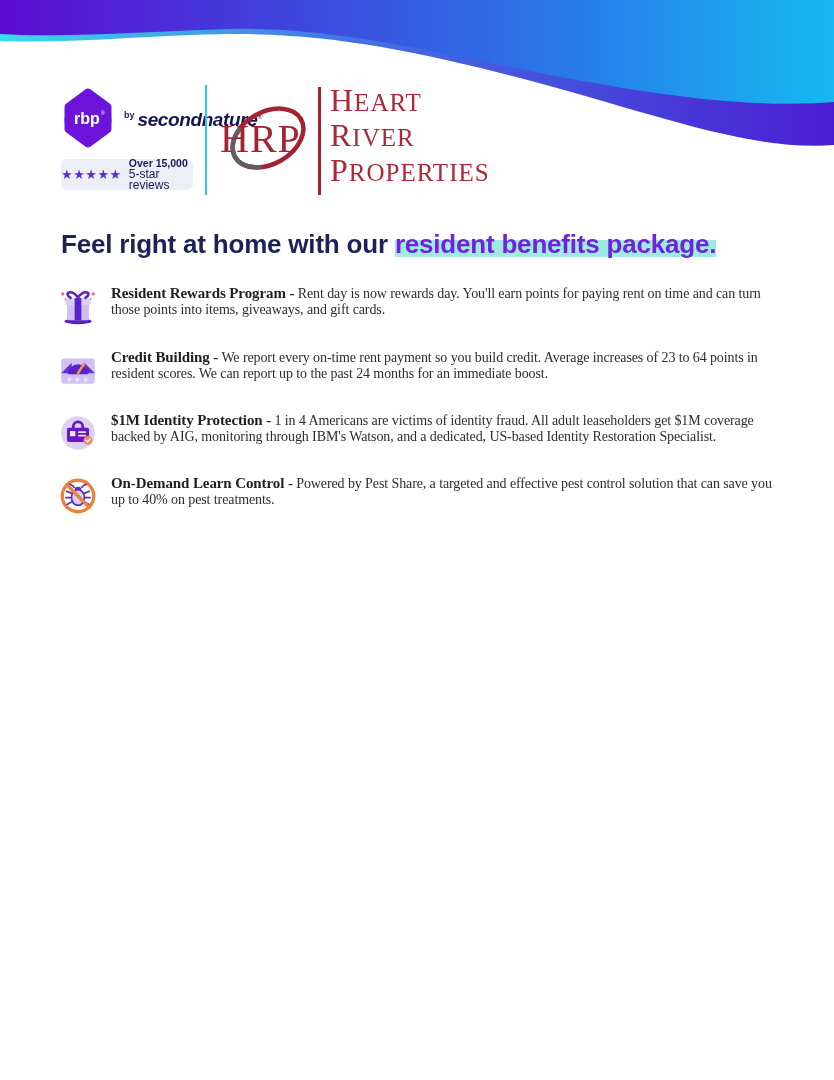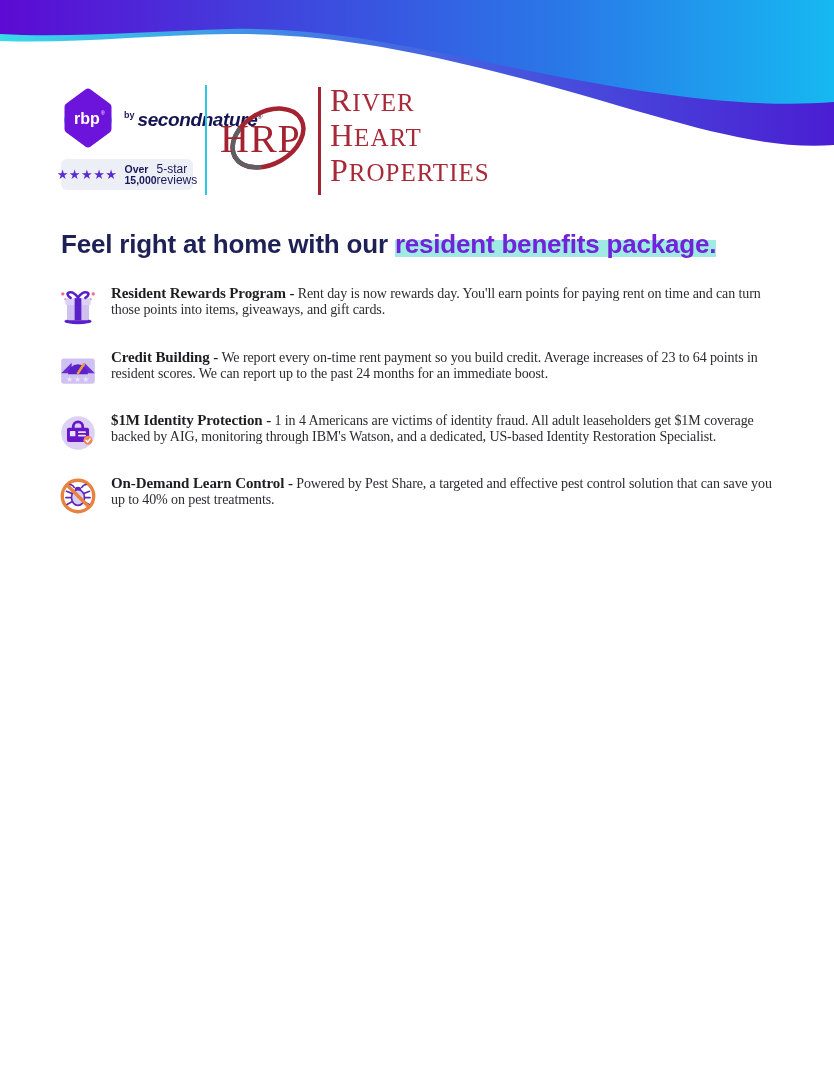--- a/index.html
+++ b/index.html
@@ -14,21 +14,21 @@
   .byline{position:absolute;left:124px;top:108px;display:flex;gap:3px;}
   .by-label{font-size:9px;color:#1b1b5e;font-weight:600;margin-top:2px;}
   .brand-stack{display:flex;flex-direction:row;align-items:flex-end;line-height:17px;font-style:italic;}
   .brand-word{font-size:19px;font-weight:800;color:#141450;letter-spacing:-0.4px;}
   .brand-reg{font-size:7px;vertical-align:super;font-weight:400;}
   .reviews-badge{
     position:absolute;left:61px;top:159px;width:132px;height:31px;background:#edeff7;
     border-radius:6px;display:flex;align-items:center;justify-content:center;gap:7px;
   }
   .stars{color:#5b2bd0;font-size:13px;letter-spacing:0.5px;line-height:13px;}
-  .reviews-text{display:flex;line-height:11px;}
+  .reviews-text{display:flex;flex-direction:column;line-height:11px;}
   .reviews-title{font-size:10.5px;font-weight:700;color:#181856;}
   .reviews-sub{font-size:12px;color:#181856;}
   .divider-cyan{position:absolute;left:205px;top:85px;width:2px;height:110px;background:#2cc8e8;}
   .hrp-emblem{position:absolute;left:220px;top:84px;width:96px;height:112px;overflow:visible;}
   .divider-red{position:absolute;left:318px;top:87px;width:2.5px;height:108px;background:#a32331;}
   .hrp-name{position:absolute;left:330px;top:84px;font-family:"Liberation Serif",serif;color:#a82a38;}
   .hrp-line{font-size:25px;line-height:33px;text-transform:uppercase;letter-spacing:1px;}
   .hrp-line::first-letter{font-size:32px;}
   
   .headline{position:absolute;left:61px;top:229px;width:740px;font-size:26px;letter-spacing:-0.2px;}
@@ -105,22 +105,22 @@
       <path d="M86 54 A 38 26 0 0 1 10 54" fill="none" stroke="#a32331" stroke-width="4.5" stroke-linecap="round"></path>
       <path d="M10 54 A 38 26 0 0 1 28 32" fill="none" stroke="#5f5f63" stroke-width="4.5" stroke-linecap="round"></path>
       <path d="M10 54 A 38 26 0 0 0 26 75" fill="none" stroke="#5f5f63" stroke-width="4.5" stroke-linecap="round"></path>
     </g>
     <text x="0" y="68" font-family="Liberation Serif, serif" font-size="40" letter-spacing="1" fill="#a32331">HRP</text>
   </svg>
 
   <div class="divider-red"></div>
 
   <div class="hrp-name">
+    <div class="hrp-line">Heart</div>
     <div class="hrp-line">River</div>
-    <div class="hrp-line">Heart</div>
     <div class="hrp-line">Properties</div>
   </div>
 
   <div class="headline">
     <span class="headline-prefix">Feel right at home with our </span><span class="headline-highlight">resident benefits package.</span>
   </div>
 
   <div class="benefit b1">
     <svg class="benefit-icon" viewBox="0 0 40 40">
       <circle cx="5.5" cy="8.5" r="1.6" fill="#f2698c"></circle>

